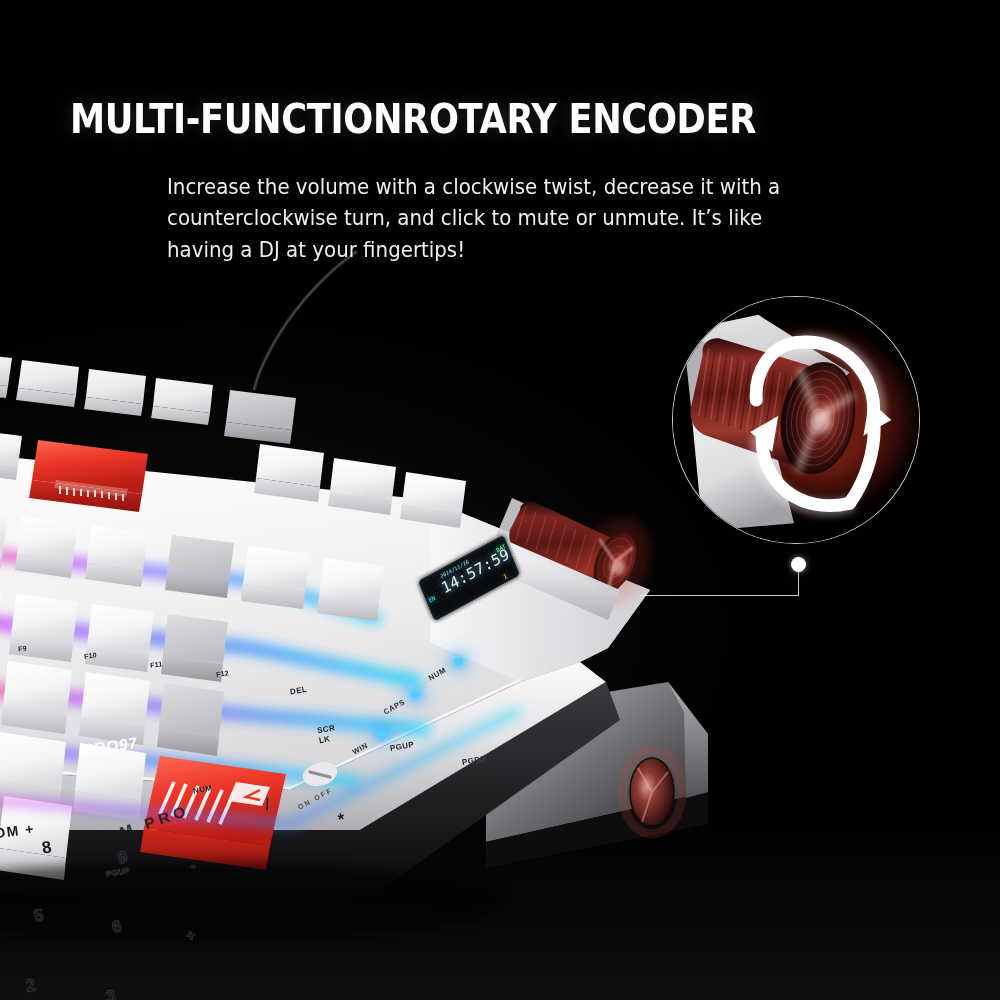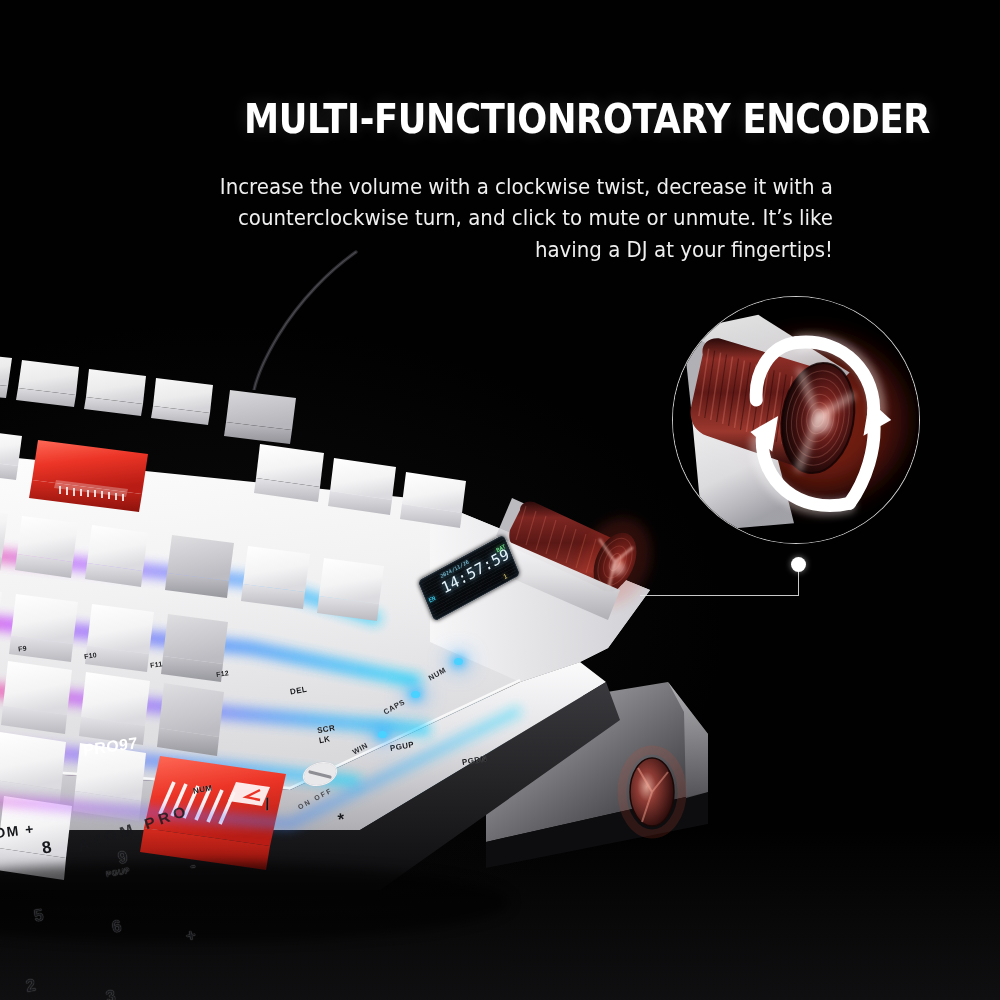--- a/index.html
+++ b/index.html
@@ -15,21 +15,21 @@
     position:absolute; left:-10%; top:28%; width:90%; height:70%;
     background:radial-gradient(ellipse at 35% 50%, rgba(60,60,70,.20) 0%, rgba(0,0,0,0) 62%);
     pointer-events:none;
   }
   .floor-sheen {
     position:absolute; left:0; bottom:0; width:100%; height:20%;
     background:linear-gradient(to top, rgba(48,48,54,.30), rgba(0,0,0,0) 85%);
   }
 
   
-  #header { position:absolute; left:0; top:98px; width:100%; text-align:right; }
+  #header { position:absolute; left:0; top:98px; width:100%; text-align:left; }
   #title {
     font-family:"DejaVu Sans", sans-serif;
     font-weight:700; font-size:41px; letter-spacing:-0.4px;
     color:#fff; transform:scaleX(.86); transform-origin:center;
     white-space:nowrap; line-height:1.05;
     text-shadow:0 0 18px rgba(255,255,255,.15);
   }
   #subtitle {
     margin:30px auto 0; width:740px;
     font-family:"DejaVu Sans", sans-serif;

